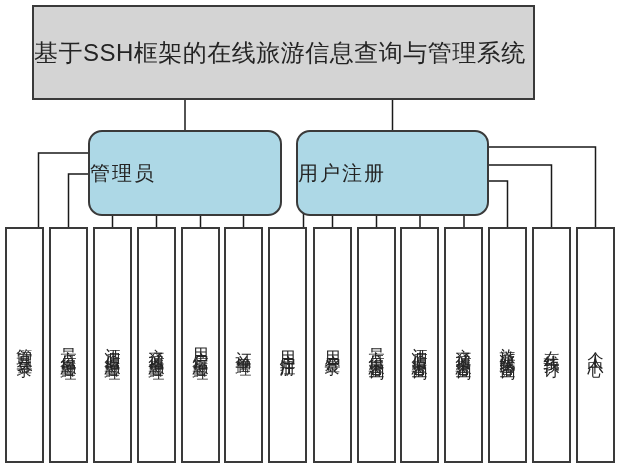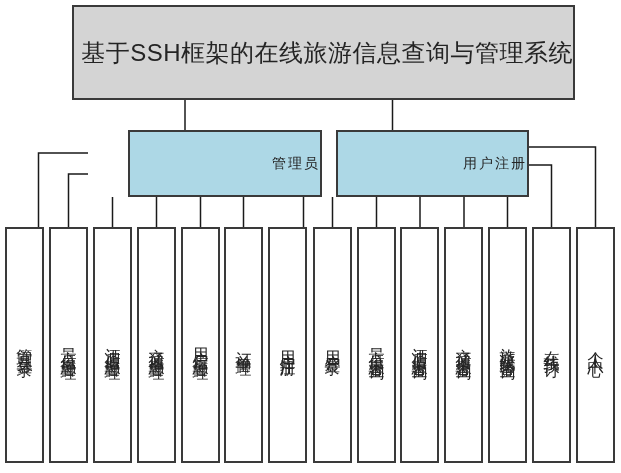--- a/index.html
+++ b/index.html
@@ -15,32 +15,31 @@
     width:621px;height:473px;position:relative;overflow:hidden;
     font-family:"Liberation Sans","DejaVu Sans",sans-serif;
     color:var(--text);
   }
   .canvas{position:absolute;inset:0;width:621px;height:473px;}
   .connectors{position:absolute;left:0;top:0;width:621px;height:473px;z-index:1;}
   .connectors path{stroke:var(--line);stroke-width:1.5;fill:none;}
   .box{
     position:absolute;z-index:2;box-sizing:border-box;
     border:2px solid var(--border);
-    display:flex;align-items:center;justify-content:flex-end;
+    display:flex;align-items:center;justify-content:flex-start;
     text-align:center;
-    margin-left:40px;
   }
   .title-box{
     left:32px;top:5px;width:503px;height:95px;
     background:var(--title-fill);
     font-size:24px;letter-spacing:0.5px;white-space:nowrap;
   }
   .role-box{
-    top:130px;height:67px;background:var(--role-fill);
-    font-size:14px;letter-spacing:2px;
+    top:130px;height:86px;background:var(--role-fill);
+    font-size:20px;letter-spacing:2px;border-radius:14px;
   }
   .role-admin{left:88px;width:194px;}
   .role-user{left:296px;width:193px;}
   .leaf{
     position:absolute;z-index:2;box-sizing:border-box;
     top:227px;width:39px;height:236px;
     background:var(--leaf-fill);border:2px solid var(--border);
     display:flex;align-items:center;justify-content:center;
   }
   .vtext{

